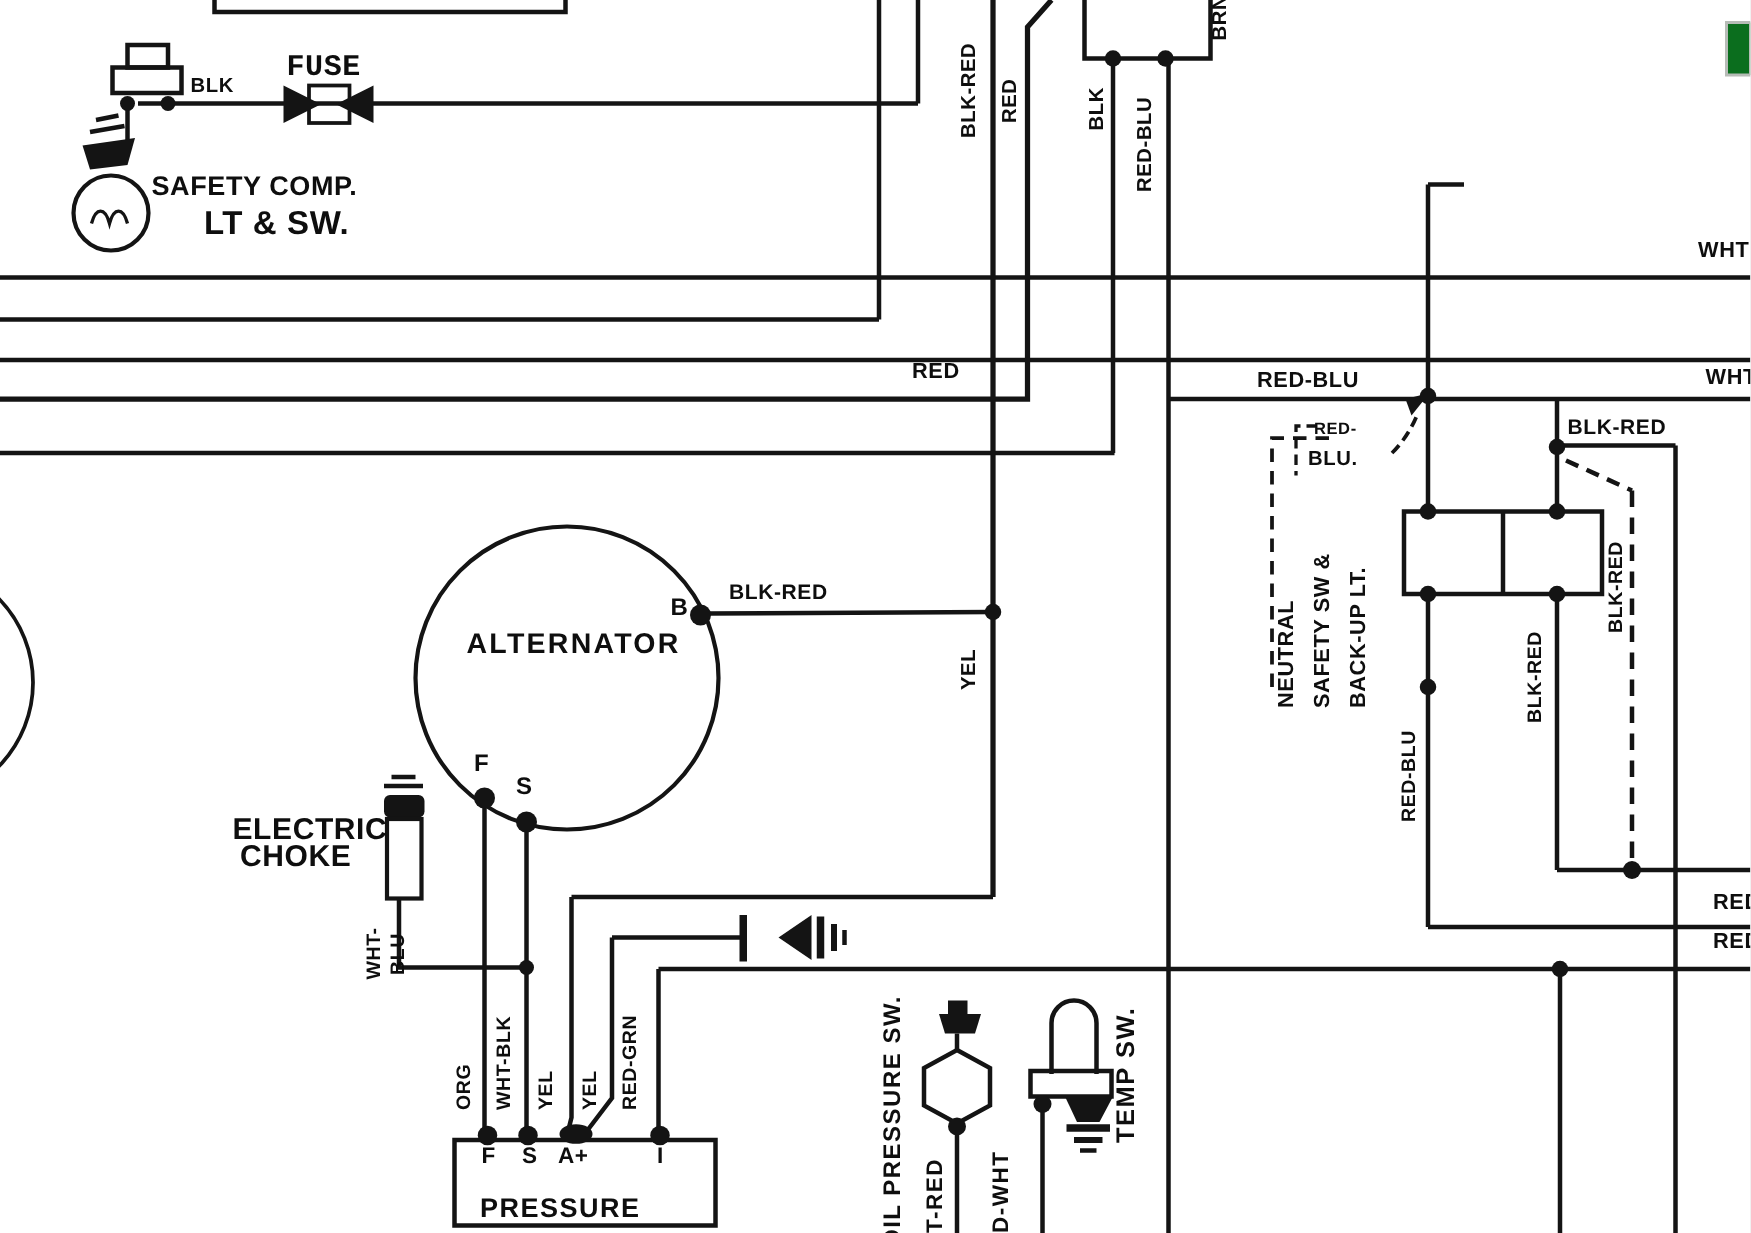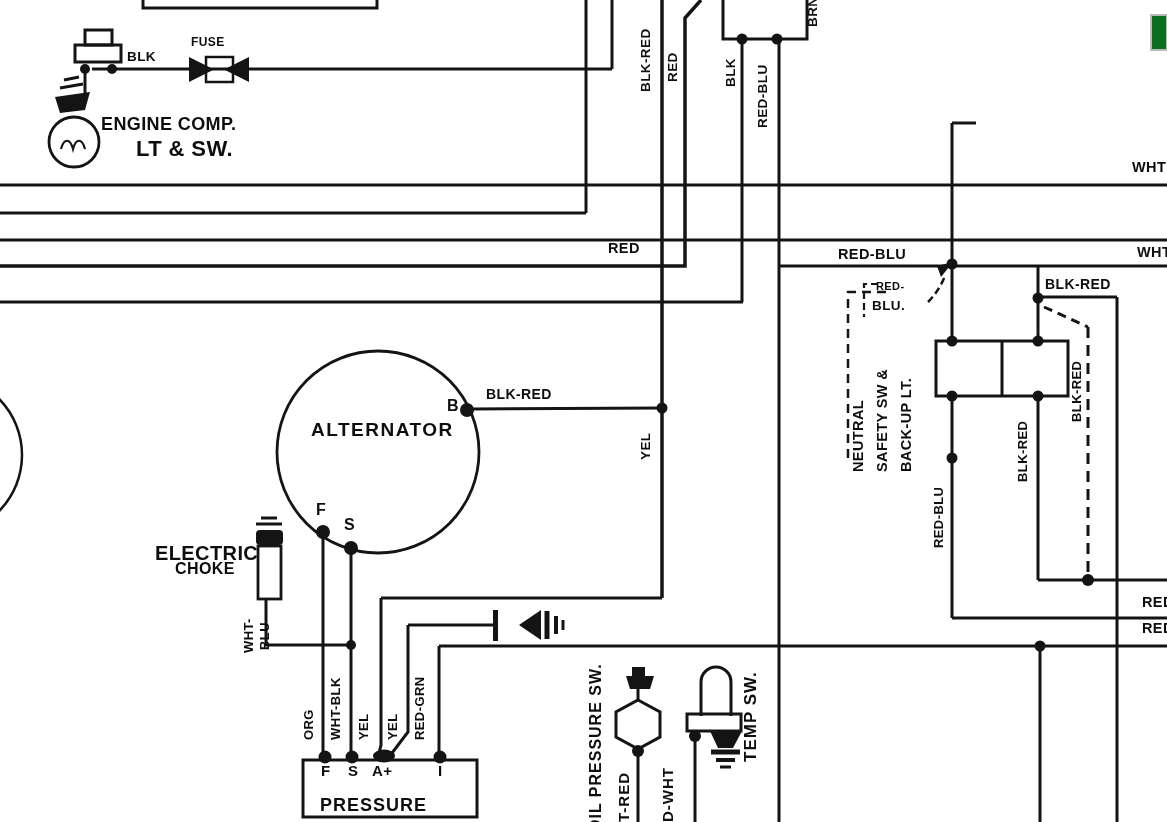--- a/index.html
+++ b/index.html
@@ -159,23 +159,23 @@
       <circle cx="952" cy="458" r="5.5"></circle>
           <circle cx="1088" cy="580" r="6"></circle>
       <circle cx="1040" cy="646" r="5.5"></circle>
     </g>
 
     <rect x="1151" y="15" width="16" height="35" fill="#0b6e1e" stroke="#b7bcb7" stroke-width="2"></rect>
   </g>
 </svg>
 
 <div id="labels">
-      <div class="lbl" style="left: 191px; top: 36px; font-size: 12px;">FUSE</div>
+      <div class="lbl" style="left: 191px; top: 36px; font-size: 20px; font-family: Liberation Mono, monospace;">FUSE</div>
       <div class="lbl" style="left: 127px; top: 50px; font-size: 13.5px;">BLK</div>
-      <div class="lbl" style="left: 101px; top: 115px; font-size: 18px;">ENGINE COMP.</div>
+      <div class="lbl" style="left: 101px; top: 115px; font-size: 18px;">SAFETY COMP.</div>
       <div class="lbl" style="left: 136px; top: 138px; font-size: 22px;">LT &amp; SW.</div>
       <div class="lbl rot" style="left: 639px; top: 92px; font-size: 13.5px;">BLK-RED</div>
       <div class="lbl rot" style="left: 666px; top: 82px; font-size: 13.5px;">RED</div>
       <div class="lbl rot" style="left: 806px; top: 27px; font-size: 13.5px;">BRN</div>
       <div class="lbl rot" style="left: 724px; top: 87px; font-size: 13.5px;">BLK</div>
       <div class="lbl rot" style="left: 756px; top: 128px; font-size: 13.5px;">RED-BLU</div>
       <div class="lbl" style="left: 608px; top: 241px; font-size: 14.5px;">RED</div>
       <div class="lbl" style="left: 838px; top: 247px; font-size: 14.5px;">RED-BLU</div>
       <div class="lbl" style="left: 1132px; top: 160px; font-size: 14.5px;">WHT</div>
       <div class="lbl" style="left: 1137px; top: 245px; font-size: 14.5px;">WHT</div>
@@ -185,21 +185,21 @@
       <div class="lbl rot" style="left: 851px; top: 472px; font-size: 14.5px;">NEUTRAL</div>
       <div class="lbl rot" style="left: 875px; top: 472px; font-size: 14.5px;">SAFETY SW &amp;</div>
       <div class="lbl rot" style="left: 899px; top: 472px; font-size: 14.5px;">BACK-UP LT.</div>
       <div class="lbl" style="left: 311px; top: 420px; font-size: 19px; letter-spacing: 1.5px;">ALTERNATOR</div>
       <div class="lbl" style="left: 447px; top: 398px; font-size: 16px;">B</div>
       <div class="lbl" style="left: 486px; top: 387px; font-size: 14px;">BLK-RED</div>
       <div class="lbl rot" style="left: 639px; top: 460px; font-size: 13.5px;">YEL</div>
       <div class="lbl" style="left: 316px; top: 502px; font-size: 16px;">F</div>
       <div class="lbl" style="left: 344px; top: 517px; font-size: 16px;">S</div>
       <div class="lbl" style="left: 155px; top: 543px; font-size: 20px;">ELECTRIC</div>
-      <div class="lbl" style="left: 175px; top: 561px; font-size: 16px;">CHOKE</div>
+      <div class="lbl" style="left: 160px; top: 561px; font-size: 20px;">CHOKE</div>
       <div class="lbl rot" style="left: 242px; top: 653px; font-size: 13px;">WHT-</div>
       <div class="lbl rot" style="left: 258px; top: 650px; font-size: 13px;">BLU</div>
       <div class="lbl rot" style="left: 302px; top: 740px; font-size: 13px;">ORG</div>
       <div class="lbl rot" style="left: 329px; top: 740px; font-size: 13px;">WHT-BLK</div>
       <div class="lbl rot" style="left: 357px; top: 740px; font-size: 13px;">YEL</div>
       <div class="lbl rot" style="left: 386px; top: 740px; font-size: 13px;">YEL</div>
       <div class="lbl rot" style="left: 413px; top: 740px; font-size: 13px;">RED-GRN</div>
       <div class="lbl" style="left: 321px; top: 763px; font-size: 15px;">F</div>
       <div class="lbl" style="left: 348px; top: 763px; font-size: 15px;">S</div>
       <div class="lbl" style="left: 372px; top: 763px; font-size: 15px;">A+</div>

